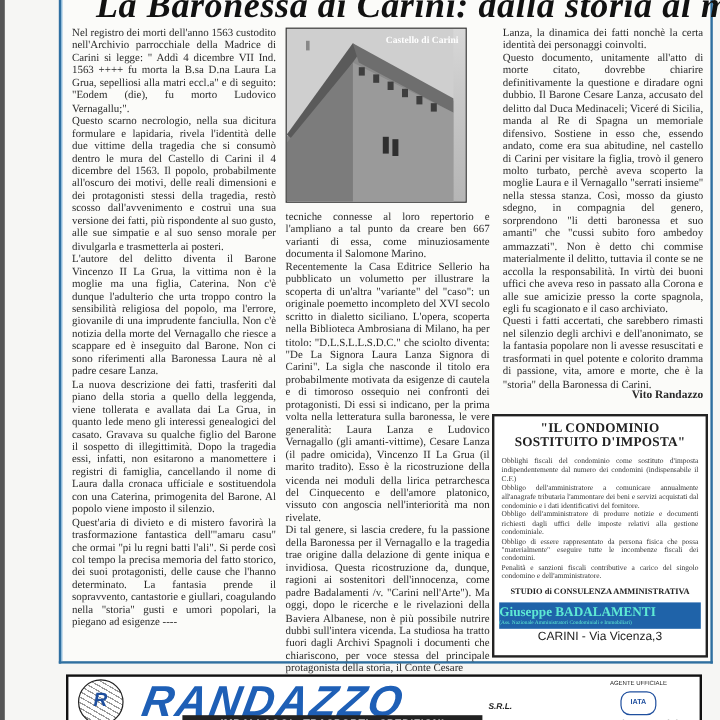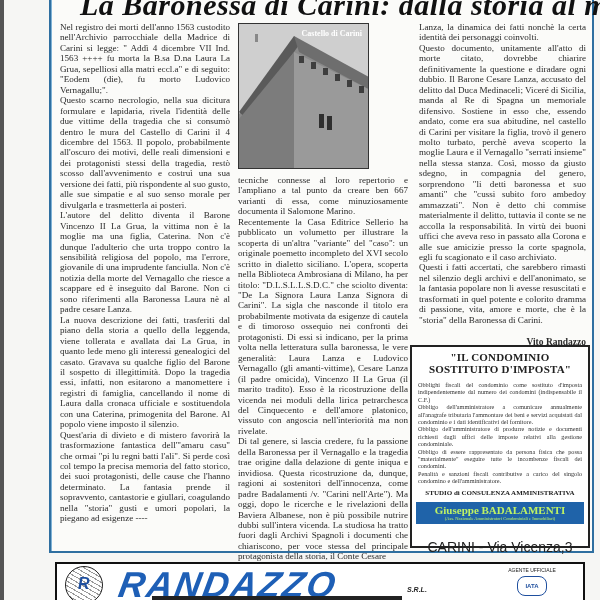--- a/index.html
+++ b/index.html
@@ -7,32 +7,32 @@
   body { position: relative; font-family: "Liberation Serif", serif; color: #222; }
   .left-edge { position: absolute; left: 0; top: 0; width: 4px; height: 600px; background: #555; }
   .frame { position: absolute; left: 49px; top: -4px; width: 545px; height: 557px; border: 2px solid #2f6fa0; border-top: none; background: #fbfbf9; }
   .frame-inner { position: absolute; left: 51px; top: -4px; width: 541px; height: 555px; border-left: 1px solid #7fb2d6; }
   .title { position: absolute; left: 80px; top: -12px; width: 480px; text-align: center; font-size: 30px; font-style: italic; font-weight: bold; color: #111; white-space: nowrap; letter-spacing: 0.5px; }
   .col { position: absolute; font-size: 9.1px; line-height: 10.45px; text-align: justify; color: #2a2a2a; }
   .col p { text-indent: 0; }
   .col1 { left: 60px; top: 22px; width: 170px; }
   .col2 { left: 238px; top: 175px; width: 170px; }
   .col3 { left: 419px; top: 22px; width: 167px; }
-  .photo { position: absolute; left: 238px; top: 23px; width: 131px; height: 146px; border: 1px solid #333; overflow: hidden;
+  .photo { position: absolute; left: 238px; top: 23px; width: 151px; height: 146px; border: 1px solid #333; overflow: hidden;
     background: linear-gradient(180deg, #d8d8d8 0%, #c8c8c8 40%, #b5b5b5 100%); }
   .photo-caption { position: absolute; right: 6px; top: 5px; font-size: 8px; font-weight: bold; color: #fff; }
-  .signature { text-align: right; font-weight: bold; font-size: 9.5px; margin-top: 12px; }
+  .signature { text-align: right; font-weight: bold; font-size: 9.5px; margin-top: 0; }
   .box { position: absolute; left: 410px; top: 345px; width: 180px; height: 203px; border: 2px solid #222; background: #fff; padding: 4px 6px; }
   .box-title { font-size: 11px; font-weight: bold; text-align: center; letter-spacing: 0.2px; margin-bottom: 6px; }
   .box-body { font-size: 6.2px; line-height: 7.4px; text-align: justify; color: #333; }
   .box-studio { font-size: 7px; font-weight: bold; text-align: center; line-height: 9px; margin-top: 4px; }
-  .box-name { margin: 4px -2px 0; background: #1f63a9; color: #bef264; text-align: center; padding: 2px 0 2px; }
+  .box-name { margin: 4px -2px 0; background: #1f63a9; color: #5eead4; text-align: left; padding: 2px 0 2px; }
   .box-name .n { font-size: 11px; font-weight: bold; line-height: 12px; }
   .box-name .s { font-size: 4.5px; line-height: 6px; }
-  .box-addr { font-size: 14px; text-align: center; line-height: 10px; margin-top: 18px; font-family: "Liberation Sans", sans-serif; }
+  .box-addr { font-size: 10px; text-align: center; line-height: 10px; margin-top: 2px; font-family: "Liberation Sans", sans-serif; }
   .ad { position: absolute; left: 55px; top: 562px; width: 530px; height: 45px; border: 2px solid #111; background: #fff; }
   .globe { position: absolute; left: 8px; top: 2px; width: 38px; height: 38px; border: 1.5px solid #222; border-radius: 50%; background: repeating-linear-gradient(30deg,#fff 0 3px,#999 3px 4px); }
   .globe span { position: absolute; left: 12px; top: 8px; font-size: 16px; font-weight: bold; font-style: italic; color: #1f4f9e; font-family: "Liberation Sans", sans-serif; }
   .brand { position: absolute; left: 62px; top: 0px; font-size: 36px; font-weight: bold; font-style: italic; color: #1e5fb6; letter-spacing: 2px; font-family: "Liberation Sans", sans-serif; transform: skewX(-10deg); }
   .srl { position: absolute; left: 350px; top: 22px; font-size: 7px; font-weight: bold; font-style: italic; font-family: "Liberation Sans", sans-serif; }
   .strip { position: absolute; left: 95px; top: 32px; width: 250px; height: 14px; background: #222; color: #fff; text-align: center; font-size: 9px; font-weight: bold; line-height: 14px; font-family: "Liberation Sans", sans-serif; letter-spacing: 0.3px; }
   .iata-wrap { position: absolute; right: 6px; top: 0; width: 90px; text-align: center; font-family: "Liberation Sans", sans-serif; }
   .iata-wrap .ag { font-size: 5px; margin-top: 3px; }
   .iata-logo { margin: 3px auto 0; width: 30px; height: 20px; border: 1.5px solid #1f4f9e; border-radius: 8px; color: #1f4f9e; font-size: 6px; font-weight: bold; line-height: 18px; }
   .iata-wrap .ia { font-size: 5px; margin-top: 3px; line-height: 6px; }

